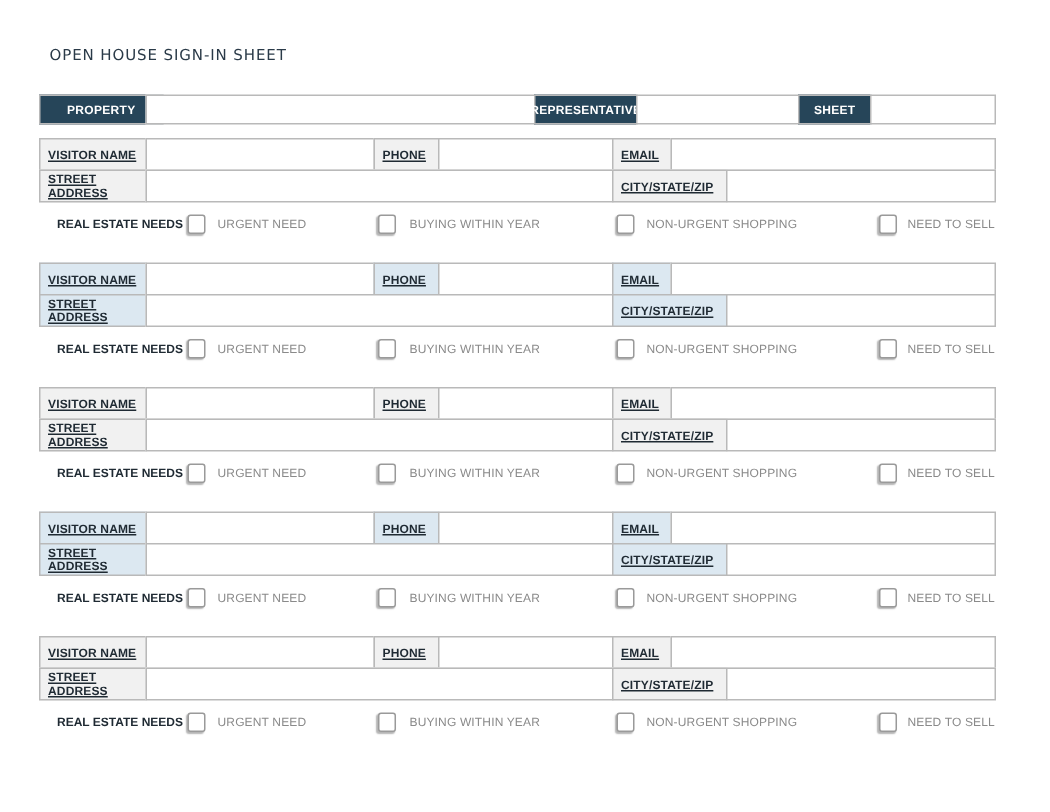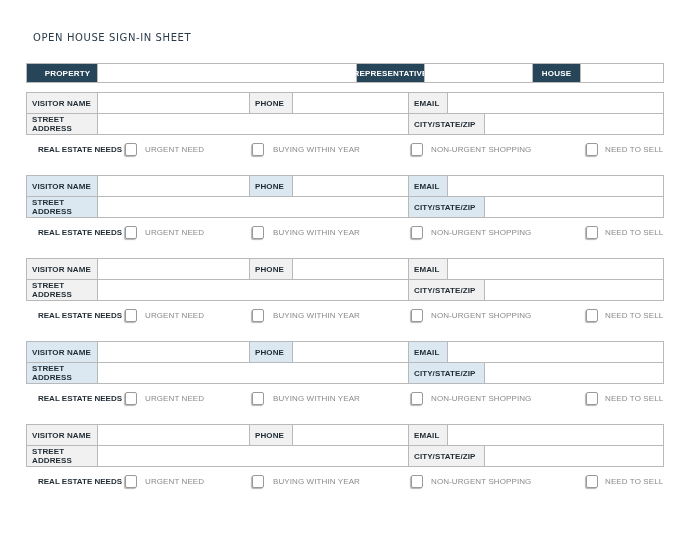--- a/index.html
+++ b/index.html
@@ -1,37 +1,37 @@
 <!DOCTYPE html>
 <html><head>
 <meta charset="utf-8">
 <style>
   html,body{margin:0;padding:0;background:#ffffff;}
   body{width:700px;height:541px;position:relative;font-family:"Liberation Sans",sans-serif;overflow:hidden;}
   .title{position:absolute;left:33px;top:32px;font-size:10px;letter-spacing:0.6px;color:#2a3a48;font-family:"DejaVu Sans",sans-serif;}
   .cell{position:absolute;box-sizing:border-box;border:1px solid #b9b9b9;background:#fff;}
   .hdr{background:#264559;color:#fff;font-weight:bold;font-size:8px;display:flex;align-items:center;justify-content:center;letter-spacing:0.2px;}
-  .lbl{font-weight:bold;font-size:8px;color:#1f2a33;display:flex;align-items:center;padding-left:5px;letter-spacing:0.1px;}
+  .lbl{font-weight:bold;font-size:8px;color:#1f2a33;display:flex;align-items:center;padding-left:5px;letter-spacing:0.1px;text-decoration:underline;}
   .lbl.gray{background:#f1f1f1;}
   .lbl.blue{background:#dce8f1;}
   .needs{position:absolute;font-weight:bold;font-size:8px;color:#1f2a33;}
   .cb{position:absolute;width:12px;height:13px;box-sizing:border-box;border:1px solid #9a9a9a;border-radius:2px;background:#fff;box-shadow:-1px 1px 1px #b5b5b5;}
   .opt{position:absolute;font-size:8px;color:#8a8a8a;letter-spacing:0.1px;}
 </style>
 </head>
 <body>
 
 <div class="title">OPEN HOUSE SIGN-IN SHEET</div>
 
 <div>
   <div class="cell hdr" style="left:26px;top:63px;width:83px;height:20px;">PROPERTY</div>
   <div class="cell" style="left:97px;top:63px;width:260px;height:20px;"></div>
   <div class="cell hdr" style="left:356px;top:63px;width:69px;height:20px;">REPRESENTATIVE</div>
   <div class="cell" style="left:424px;top:63px;width:109px;height:20px;"></div>
-  <div class="cell hdr" style="left:532px;top:63px;width:49px;height:20px;">HOUSE</div>
+  <div class="cell hdr" style="left:532px;top:63px;width:49px;height:20px;">SHEET</div>
   <div class="cell" style="left:580px;top:63px;width:84px;height:20px;"></div>
 </div>
 
 <div id="visitors">
     <div>
       <div class="cell lbl gray" style="left:26px;top:92px;width:72px;height:22px;">VISITOR NAME</div>
       <div class="cell" style="left:97px;top:92px;width:153px;height:22px;"></div>
       <div class="cell lbl gray" style="left:249px;top:92px;width:44px;height:22px;">PHONE</div>
       <div class="cell" style="left:292px;top:92px;width:117px;height:22px;"></div>
       <div class="cell lbl gray" style="left:408px;top:92px;width:40px;height:22px;">EMAIL</div>

